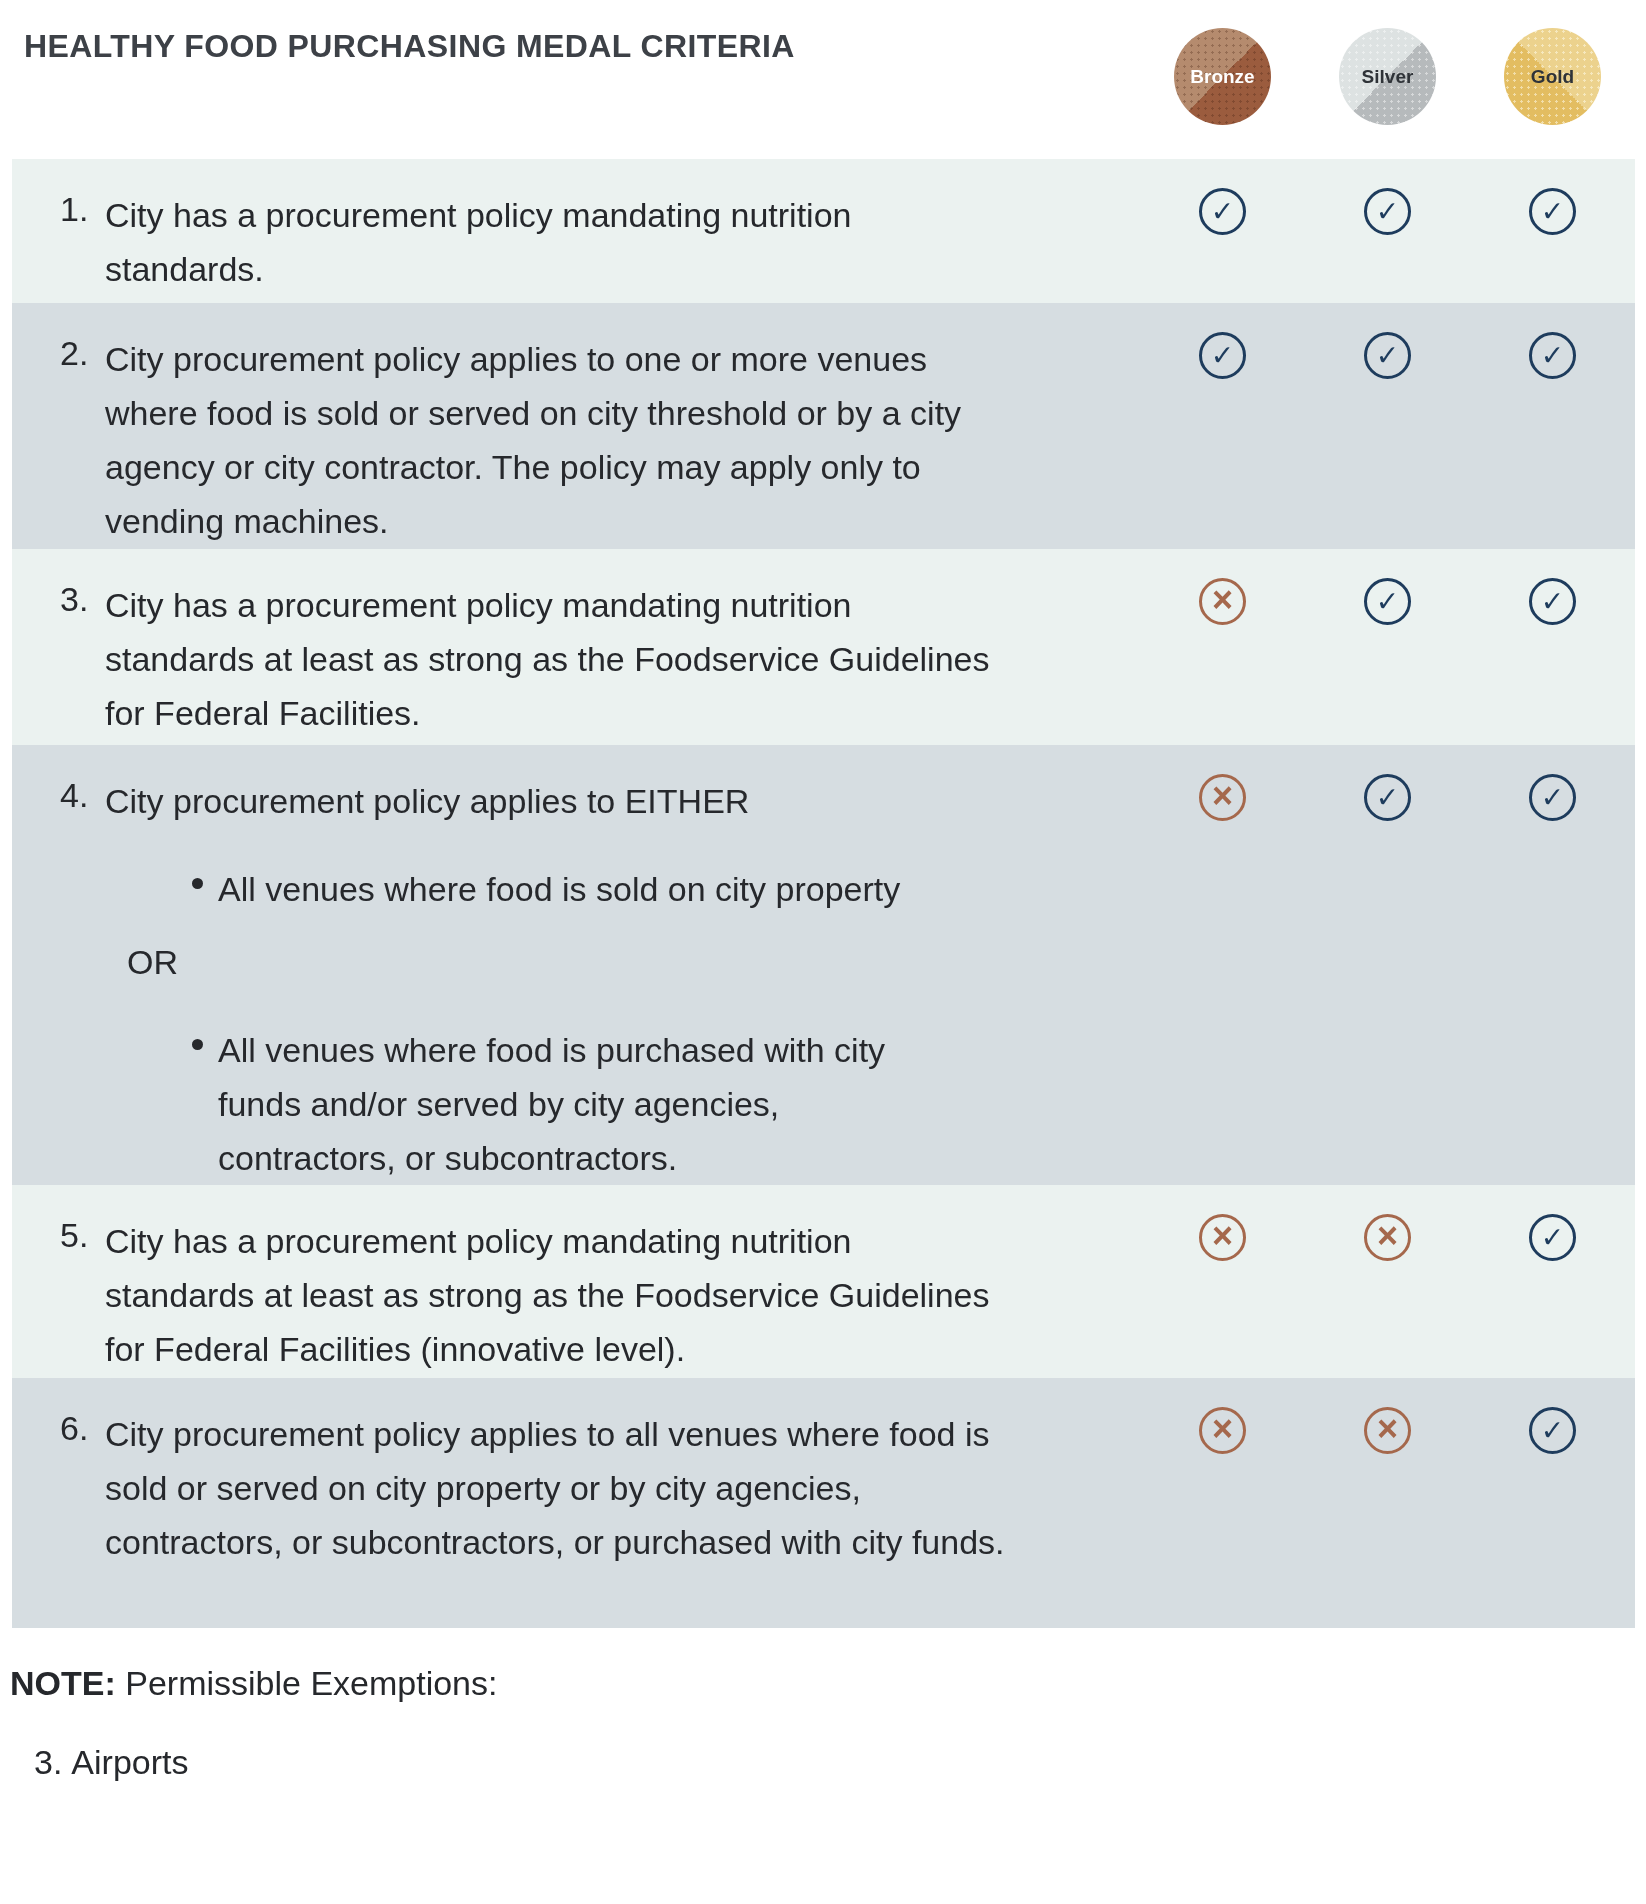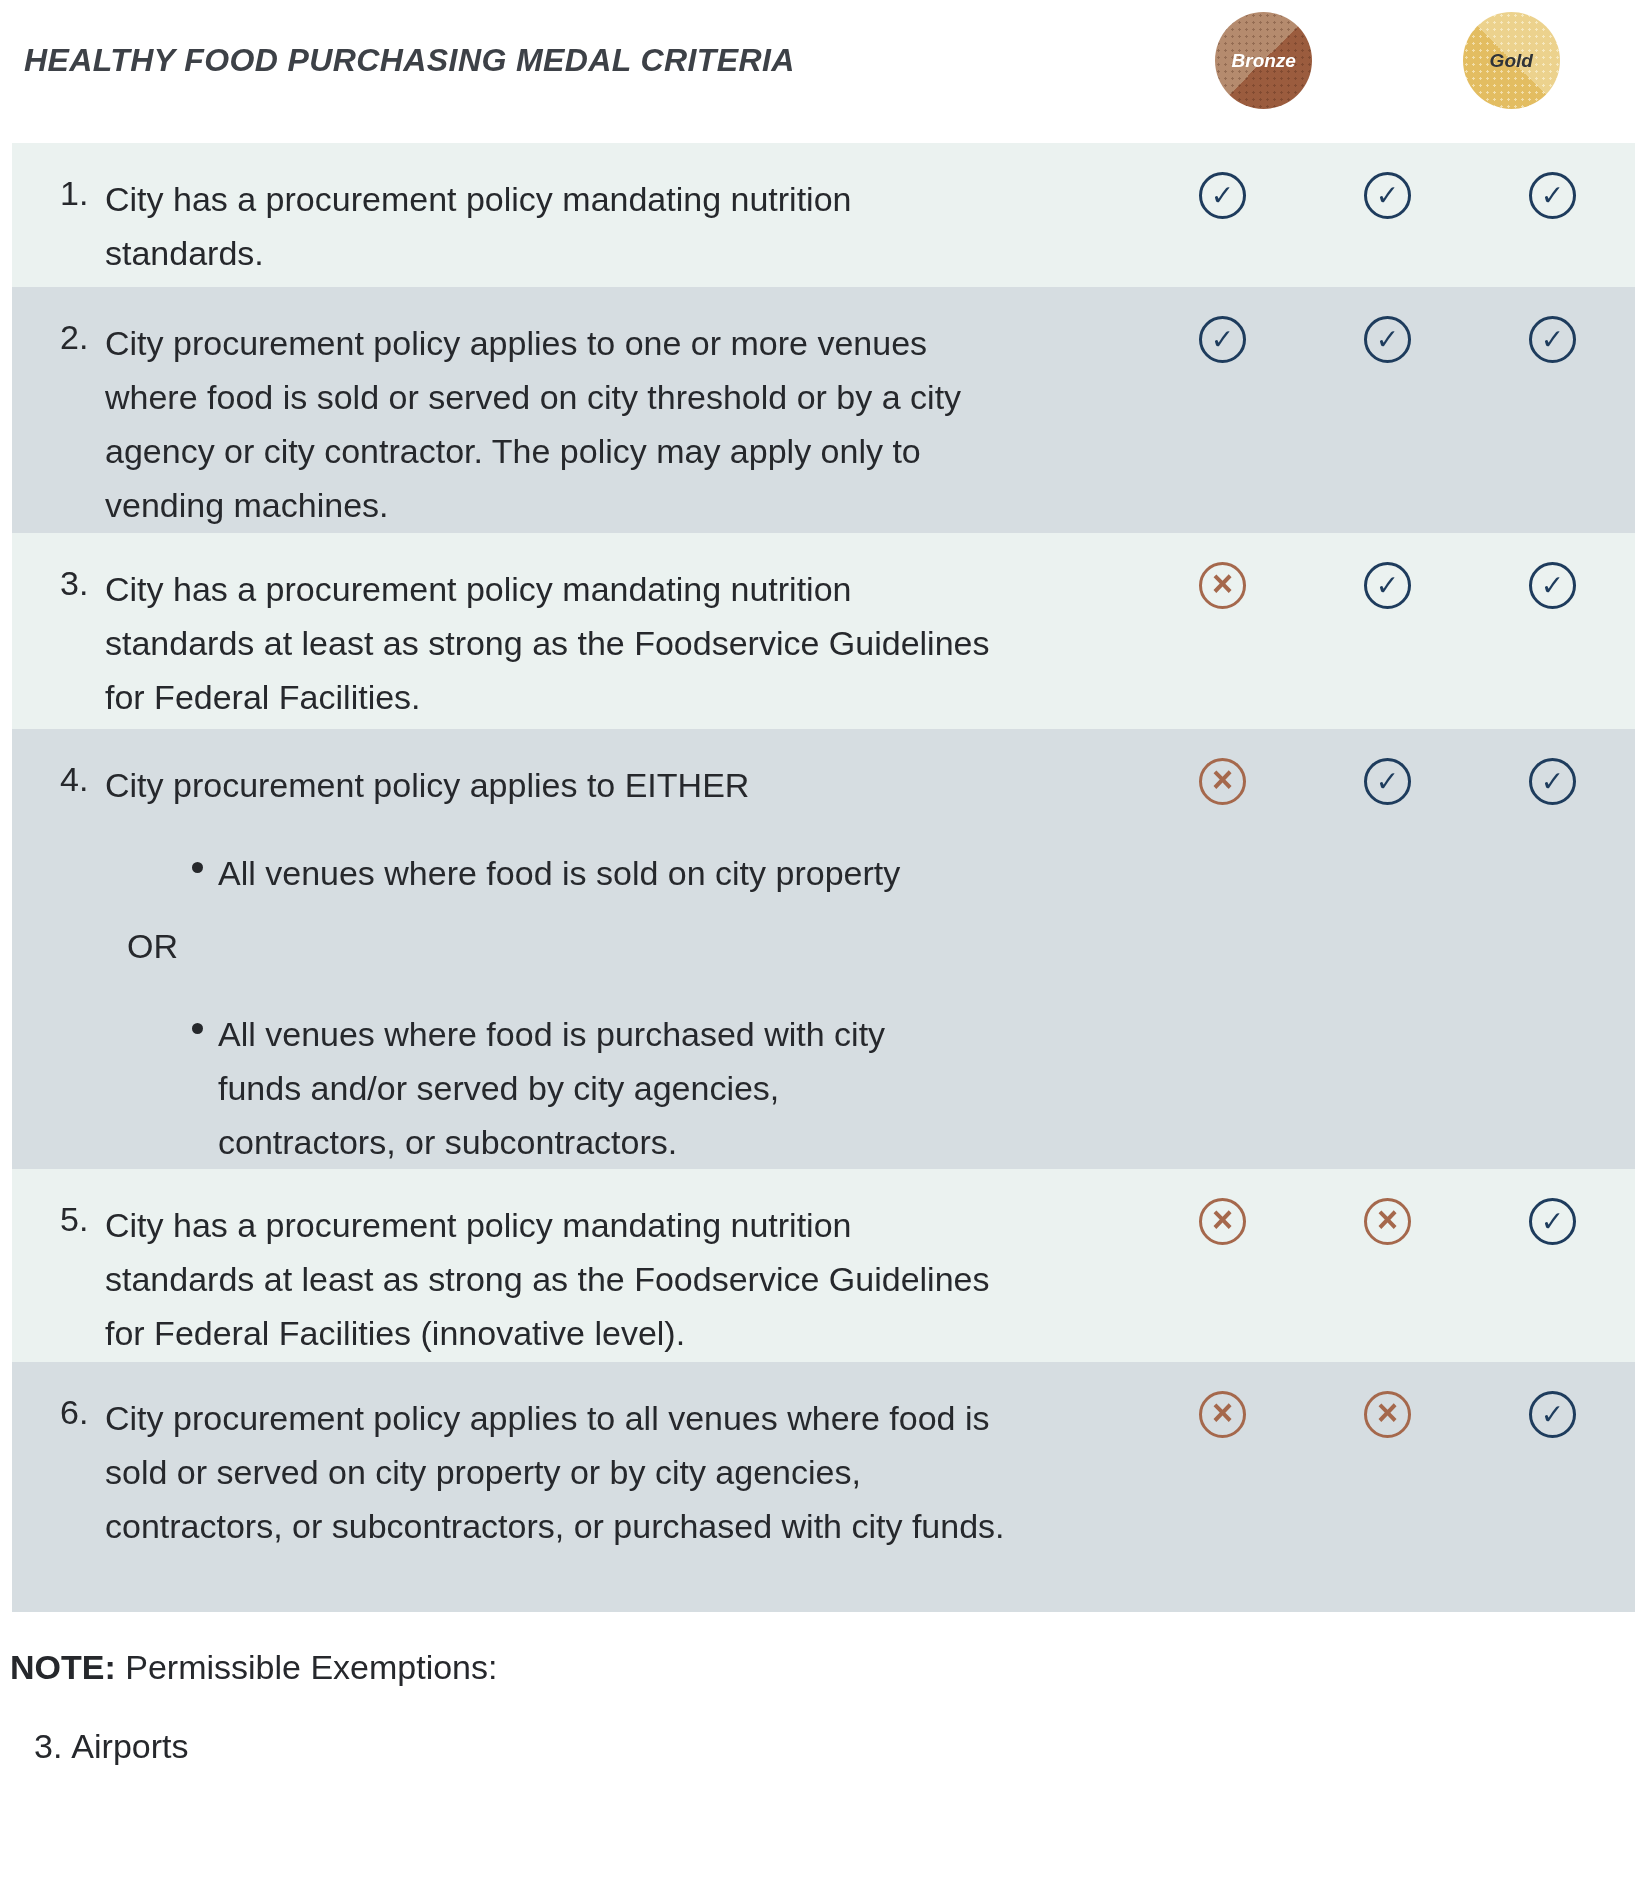--- a/index.html
+++ b/index.html
@@ -7,21 +7,21 @@
   .page {
     position:relative;
     width:1646px; height:1904px;
     background:#fff;
     font-family:"Liberation Sans","DejaVu Sans",sans-serif;
     color:var(--text,#26282c);
     overflow:hidden;
   }
 
   
-  .header { display:flex; align-items:center; padding:12px 11px 0 24px;font-style:italic; }
+  .header { display:flex; align-items:flex-start; padding:28px 11px 0 24px; }
   .title {
     flex:1;
     font-size:32px; font-weight:700; letter-spacing:.4px;
     color:var(--title,#3d4147);
   }
   .medal-cols { width:495px; display:flex; }
   .medal-col { flex:1; display:flex; justify-content:center; }
   .medal {
     width:97px; height:97px; border-radius:50%;
     display:flex; align-items:center; justify-content:center;
@@ -100,20 +100,25 @@
 
   <div class="header">
     <div class="title">HEALTHY FOOD PURCHASING MEDAL CRITERIA</div>
     <div class="medal-cols">
       <div class="medal-col">
         <div class="medal bronze">
           <span>Bronze</span>
         </div>
       </div>
       <div class="medal-col">
+        <div class="medal silver">
+          <span>Silver</span>
+        </div>
+      </div>
+      <div class="medal-col">
         <div class="medal gold">
           <span>Gold</span>
         </div>
       </div>
     </div>
   </div>
 
   <div class="criteria-table">
 
     <div class="row">

